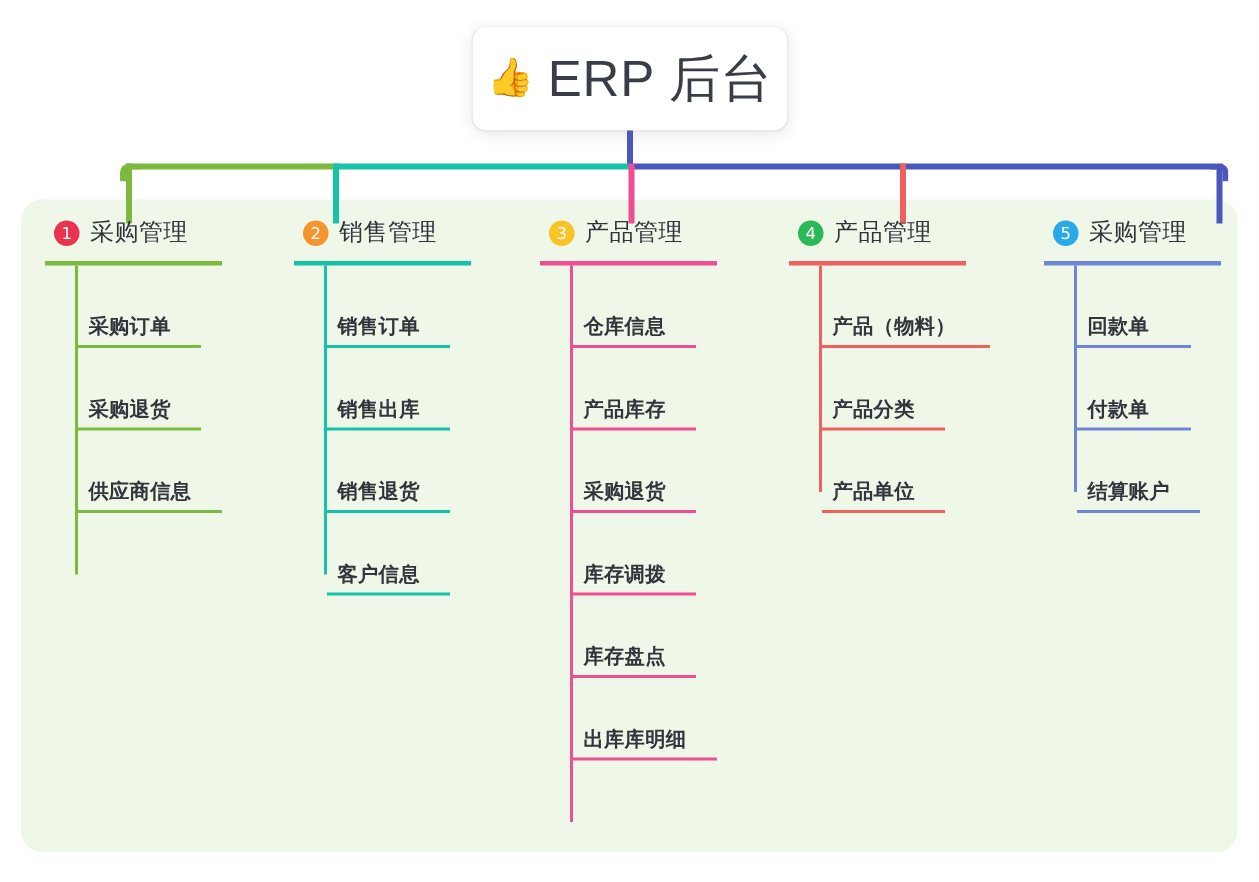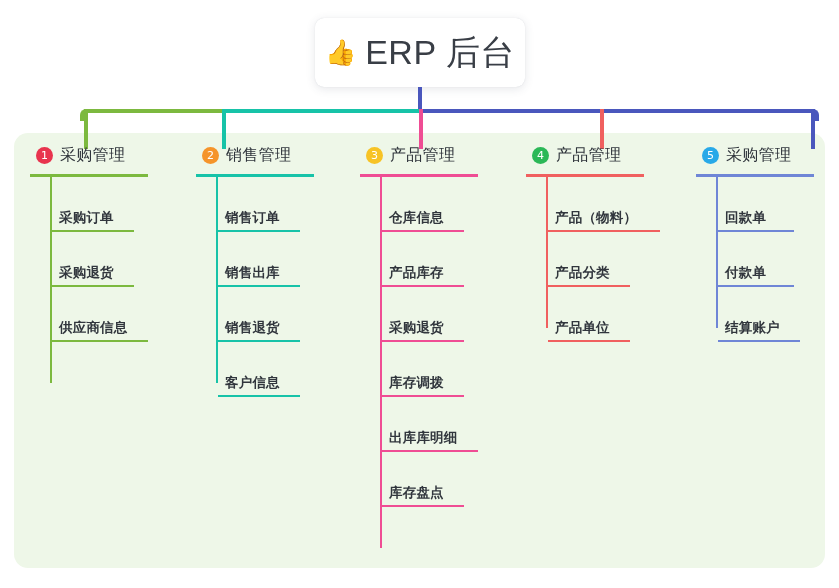--- a/index.html
+++ b/index.html
@@ -265,27 +265,27 @@
         </div>
         <div class="leaf">
           <span class="leaf-text">采购退货</span>
           <div class="leaf-rule" style="width: 82px; background: rgb(239, 77, 148);"></div>
         </div>
         <div class="leaf">
           <span class="leaf-text">库存调拨</span>
           <div class="leaf-rule" style="width: 82px; background: rgb(239, 77, 148);"></div>
         </div>
         <div class="leaf">
+          <span class="leaf-text">库存盘点</span>
+          <div class="leaf-rule" style="width: 82px; background: rgb(239, 77, 148);"></div>
+        </div>
+        <div class="leaf">
           <span class="leaf-text">出库库明细</span>
           <div class="leaf-rule" style="width: 96px; background: rgb(239, 77, 148);"></div>
         </div>
-        <div class="leaf">
-          <span class="leaf-text">库存盘点</span>
-          <div class="leaf-rule" style="width: 82px; background: rgb(239, 77, 148);"></div>
-        </div>
       </div>
     </div>
     <div class="column" style="left: 526px;">
       <div class="col-header">
         <span class="badge" style="background: rgb(43, 184, 87);">4</span>
         <span class="col-title">产品管理</span>
       </div>
       <div class="col-rule" style="width: 118px; background: rgb(240, 96, 95);"></div>
       <div class="leafwrap">
         <div class="spine" style="height: 151px; background: rgb(240, 96, 95);"></div>

